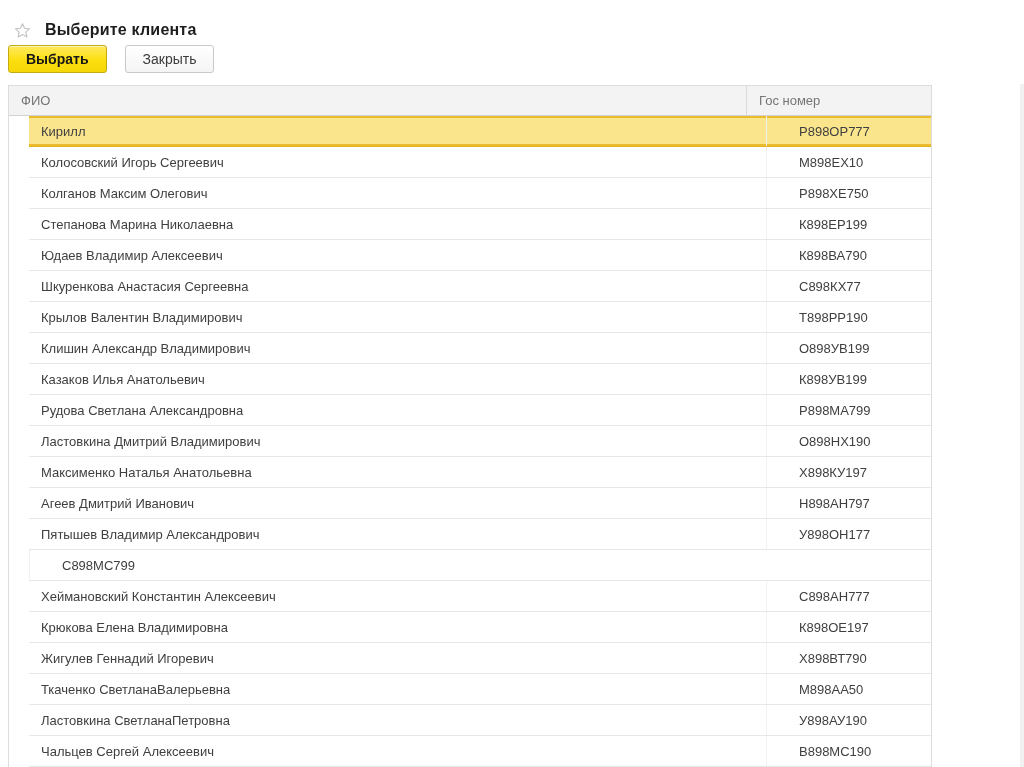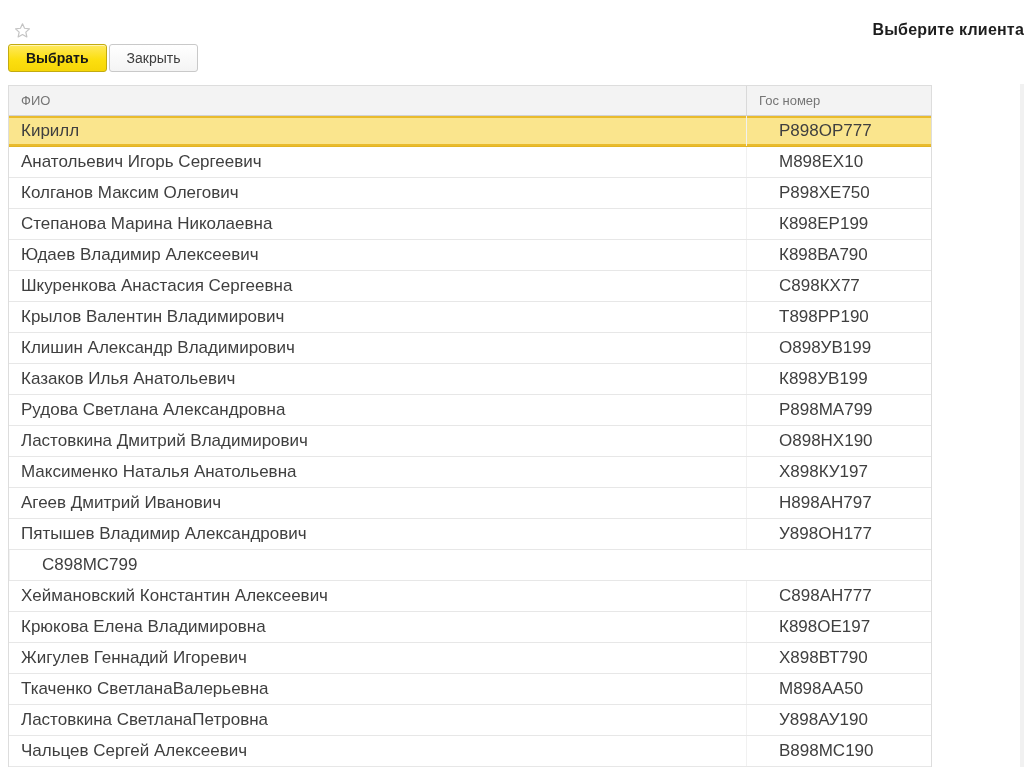--- a/index.html
+++ b/index.html
@@ -7,29 +7,29 @@
   body {
     width: 1024px; height: 767px; overflow: hidden;
     background: #ffffff;
     font-family: "Liberation Sans", "DejaVu Sans", sans-serif;
     position: relative;
   }
 
   
   .titlebar {
     display: flex; align-items: center;
-    padding: 22px 0 0 13px; height: 38px; justify-content: space-between;
+    padding: 22px 0 0 13px; height: 38px;
   }
   .star { width: 19px; height: 19px; margin-right: 13px; cursor: pointer; flex: 0 0 auto; }
   .window-title {
     font-size: 16px; font-weight: bold; color: #1d1d1d; letter-spacing: 0.2px;
   }
 
   
-  .toolbar { display: flex; gap: 2px; margin: 6px 0 0 8px; height: 29px; }
+  .toolbar { display: flex; gap: 18px; margin: 6px 0 0 8px; height: 29px; align-items: center; }
   .btn {
     display: inline-flex; align-items: center; justify-content: center;
     height: 28px; padding: 0 17px;
     font-size: 14px; border-radius: 3px; cursor: pointer;
     font-family: "Liberation Sans", "DejaVu Sans", sans-serif;
   }
   .btn-primary {
     background: linear-gradient(180deg, #ffe95e 0%, #fcdf10 55%, #f6d607 100%);
     border: 1px solid #c3ab10;
     font-weight: bold; color: #171717;
@@ -57,22 +57,23 @@
     color: #757575; font-size: 13px;
   }
   .th { padding-left: 12px; }
   .col-name { width: 737px; flex: 0 0 auto; }
   .col-plate { flex: 1 1 auto; border-left: 1px solid #d9d9d9; height: 100%; display: flex; align-items: center; text-align: right; }
   .trow {
     display: flex; align-items: stretch;
     height: 31px;
     border-bottom: 1px solid #e7e7e7;
     background: #ffffff;
-    color: #3f3f3f; font-size: 17px;
+    color: #3f3f3f; font-size: 13px;
     cursor: pointer;
+    margin-left: 20px;
   }
   .td { display: flex; align-items: center; padding-left: 12px; }
   .trow .col-plate { border-left: 1px solid #f1f1f1; padding-left: 32px; }
   .trow.selected {
     background: #fae58d;
     border-bottom: 1px solid #e2b423;
     box-shadow: inset 0 2px 0 #e9bb2d, inset 0 -2px 0 #e9bb2d;
   }
 
   
@@ -101,21 +102,21 @@
     <div class="th col-name">ФИО</div>
     <div class="th col-plate">Гос номер</div>
   </div>
   <div id="rows">
   <div class="trow selected">
     <div class="td col-name">Кирилл</div>
     <div class="td col-plate">Р898ОР777</div>
   </div>
 
   <div class="trow">
-    <div class="td col-name">Анатольевич Игорь Сергеевич</div>
+    <div class="td col-name">Колосовский Игорь Сергеевич</div>
     <div class="td col-plate">М898ЕХ10</div>
   </div>
 
   <div class="trow">
     <div class="td col-name">Колганов Максим Олегович</div>
     <div class="td col-plate">Р898ХЕ750</div>
   </div>
 
   <div class="trow">
     <div class="td col-name">Степанова Марина Николаевна</div>

